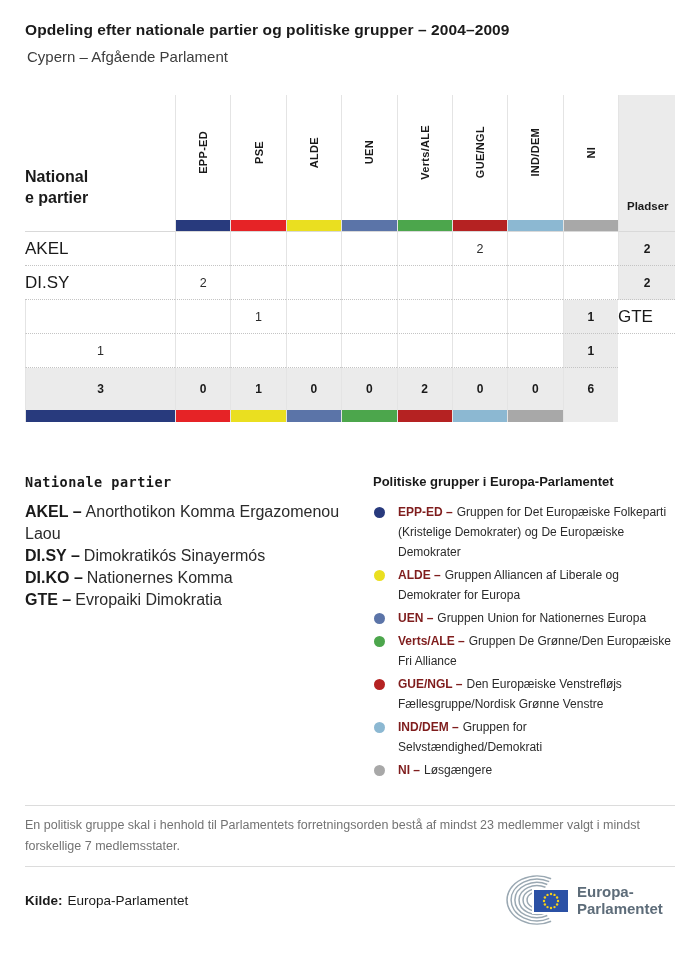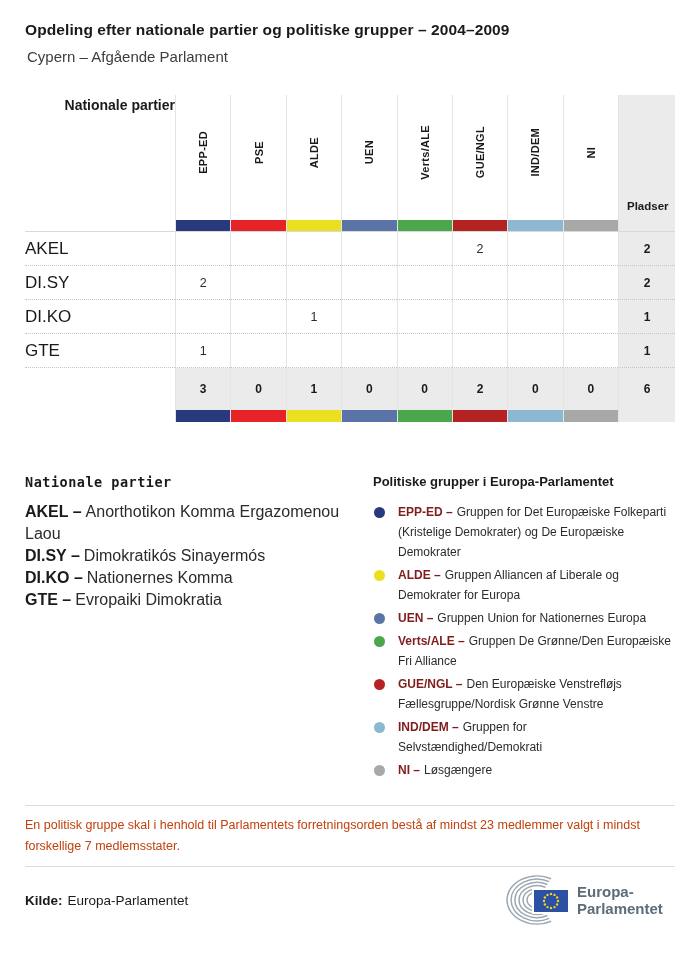--- a/index.html
+++ b/index.html
@@ -16,22 +16,22 @@
   #grid{
     display:grid;width:650px;
     grid-template-columns:150px repeat(8,1fr) 57px;
     grid-template-rows:125px 12px 34px 34px 34px 34px 42px 12px;
   }
   .cell{min-width:0;}
   .vline{border-left:1px solid #e4e4e4;}
   .gray{background:#ebebeb;}
   .hsolid{border-bottom:1px solid #d9d9d9;}
   .dotb{border-bottom:1px dotted #c4c4c4;}
-  .head-label{display:flex;flex-direction:row;justify-content:flex-end;
-    padding-bottom:12px;font-weight:700;font-size:14px;line-height:21px;}
+  .head-label{display:flex;flex-direction:column;justify-content:flex-end;
+    padding-bottom:12px;font-weight:700;font-size:16px;line-height:21px;}
   .head-group{display:flex;align-items:center;justify-content:center;padding-bottom:10px;}
   .vtext{writing-mode:vertical-rl;transform:rotate(180deg);
     font-weight:700;font-size:11px;letter-spacing:.3px;white-space:nowrap;}
   .head-seats{display:flex;align-items:flex-end;padding:0 0 8px 8px;
     font-weight:700;font-size:11.5px;}
   .party{display:flex;align-items:center;font-weight:400;font-size:17px;}
   .val{display:flex;align-items:center;justify-content:center;font-size:12.5px;color:#2b2b2b;}
   .seat,.total{display:flex;align-items:center;justify-content:center;
     font-weight:700;font-size:12px;}
 
@@ -47,21 +47,21 @@
   .legend-right{flex:1;}
   .legend-right h3{margin:0 0 13px;font-size:13px;font-weight:700;}
   .rli{display:flex;margin-bottom:3px;}
   .dot{width:11px;height:11px;border-radius:50%;flex:0 0 11px;margin:5px 13px 0 1px;}
   .rtext{font-size:12px;line-height:20px;color:#2b2b2b;max-width:275px;}
   .rtext b{color:#7f1d1d;margin-right:4px;}
 
   
   .divider{border:none;border-top:1px solid #dcdcdc;margin:0;}
   .div1{margin-top:22px;}
-  .note{margin:9px 0;font-size:12.5px;line-height:21px;color:#c2410c;max-width:645px;}
+  .note{margin:9px 0;font-size:12.5px;line-height:21px;color:#737373;max-width:645px;}
   .div2{margin-top:9px;}
   .source-row{margin-top:6px;display:flex;justify-content:space-between;align-items:center;gap:15px;}
   .source{font-size:13.5px;}
   .source b{margin-right:5px;}
 </style>
 </head>
 <body>
 
 <div class="layout">
 
@@ -122,21 +122,20 @@
         <div class="cell party dotb">DI.SY</div>
         <div class="cell val vline dotb">2</div>
         <div class="cell val vline dotb"></div>
         <div class="cell val vline dotb"></div>
         <div class="cell val vline dotb"></div>
         <div class="cell val vline dotb"></div>
         <div class="cell val vline dotb"></div>
         <div class="cell val vline dotb"></div>
         <div class="cell val vline dotb"></div>
         <div class="cell seat vline gray dotb">2</div>
-        <div class="cell party dotb">DI.KO</div>
         <div class="cell val vline dotb"></div>
         <div class="cell val vline dotb"></div>
         <div class="cell val vline dotb">1</div>
         <div class="cell val vline dotb"></div>
         <div class="cell val vline dotb"></div>
         <div class="cell val vline dotb"></div>
         <div class="cell val vline dotb"></div>
         <div class="cell val vline dotb"></div>
         <div class="cell seat vline gray dotb">1</div>
         <div class="cell party dotb">GTE</div>

